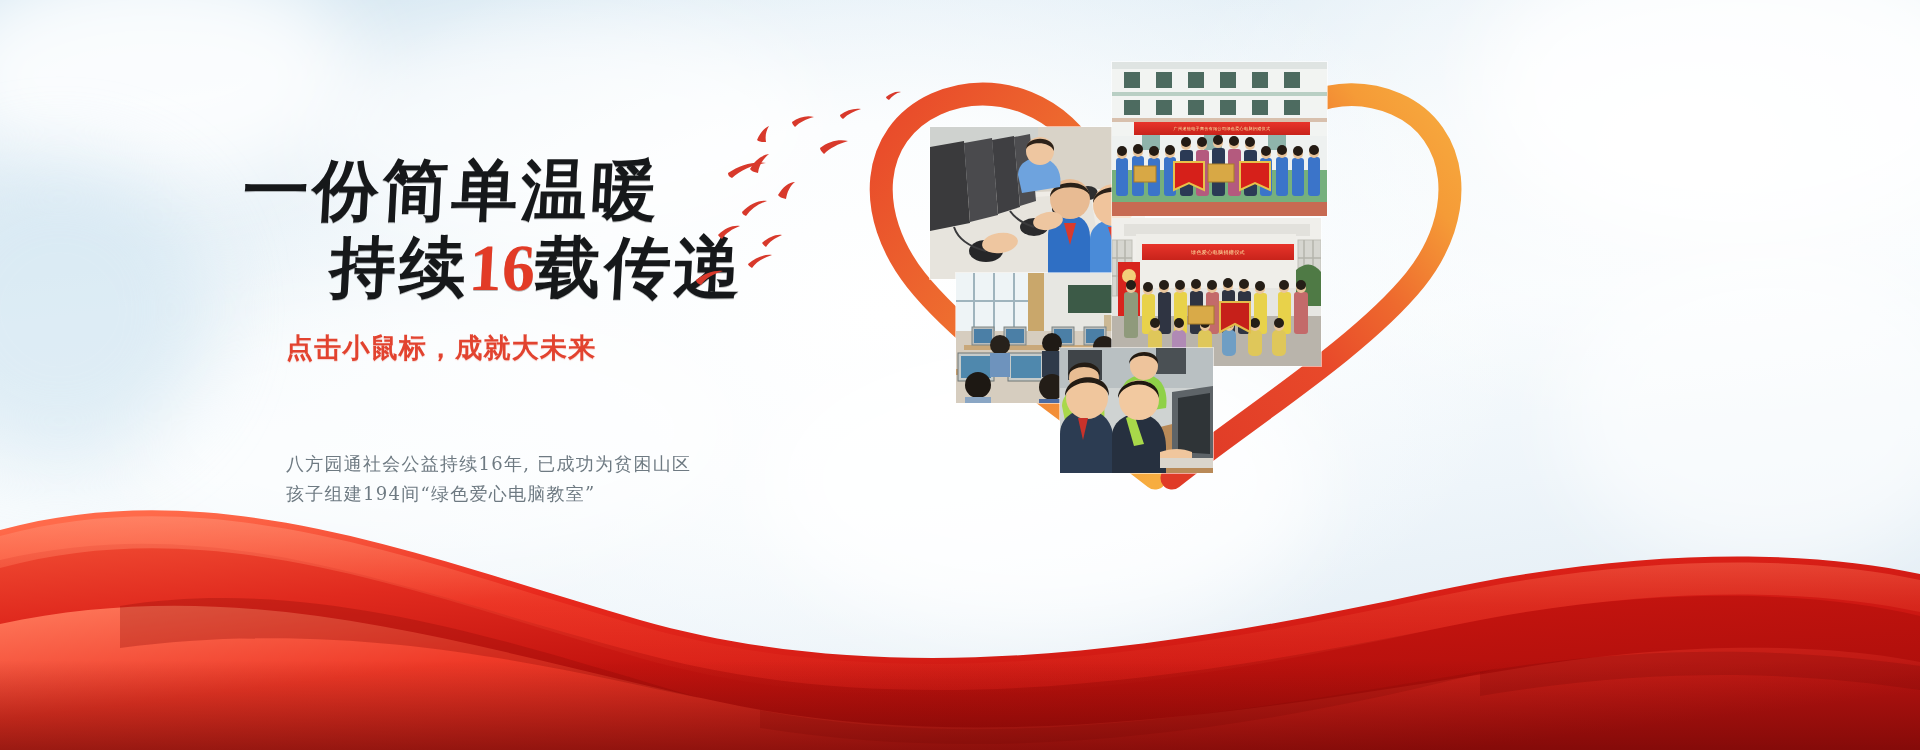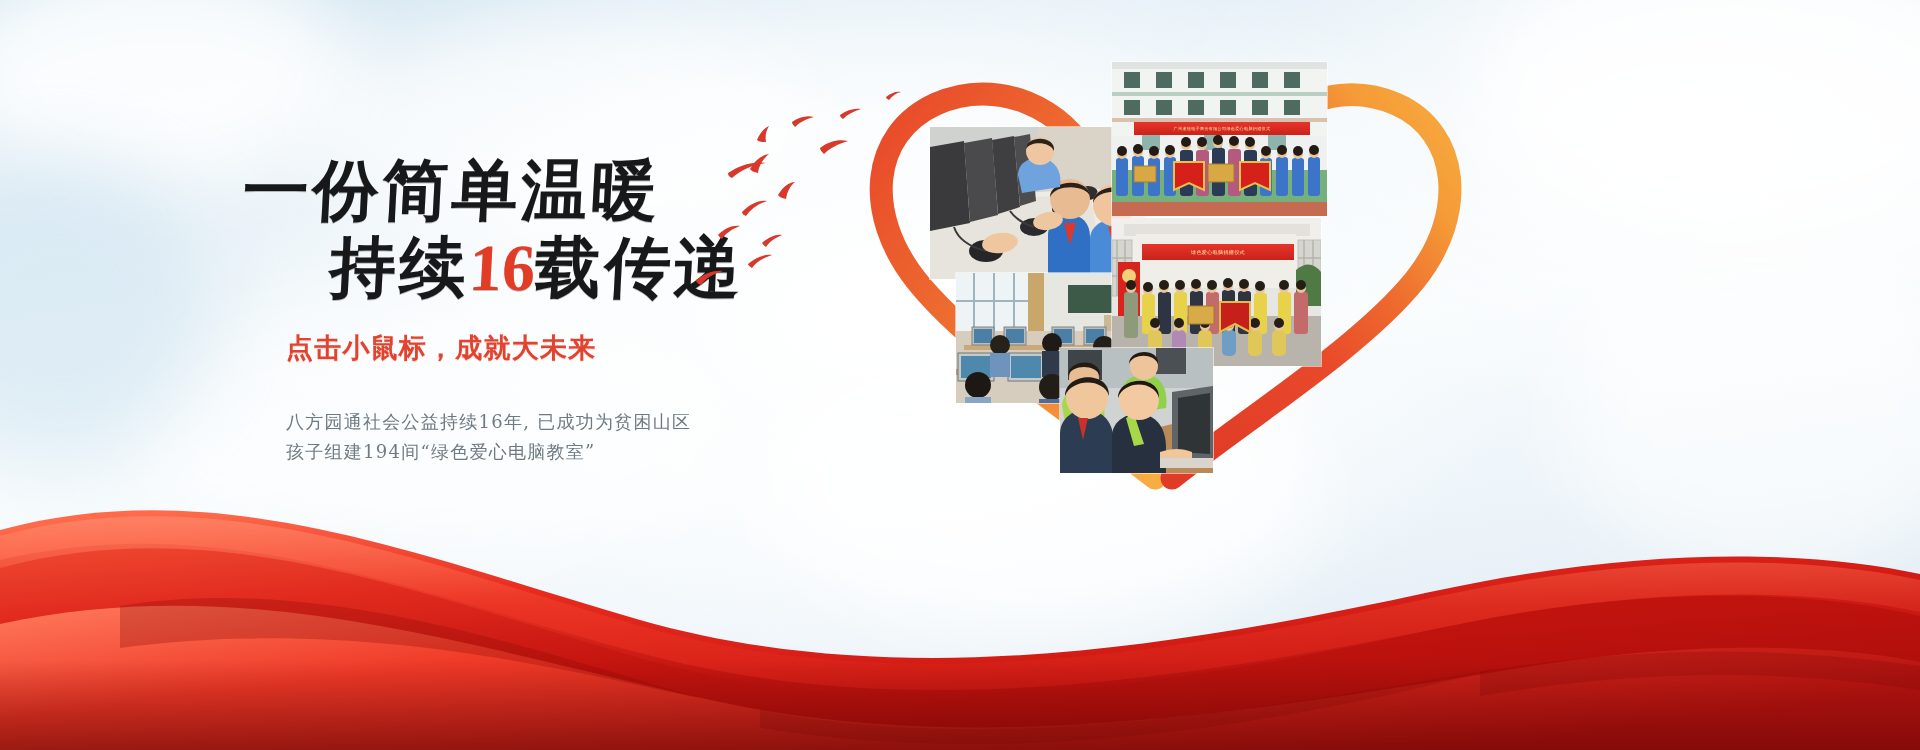--- a/index.html
+++ b/index.html
@@ -37,21 +37,21 @@
     font-weight:700;font-size:27px;letter-spacing:.045em;
     color:#e2432f;
     text-shadow:0 1px 1px rgba(226,67,47,.22);
   }
   #sub1{top:330px;}
   #sub2{top:364px;}
 
   .body-line{
     position:absolute;left:286px;white-space:nowrap;
     font-family:"DejaVu Serif","Liberation Serif",serif;
-    font-size:18px;letter-spacing:.07em;color:#6e7a82;
+    font-size:18px;letter-spacing:.07em;color:#6e7a82;margin-top:42px;
   }
   #body1{top:410px;}
   #body2{top:440px;}
 
   
   #birds{position:absolute;left:690px;top:75px;width:230px;height:230px;}
 
   
   #heartwrap{position:absolute;left:820px;top:48px;width:700px;height:480px;}
   #heartsvg{position:absolute;left:0;top:0;}

